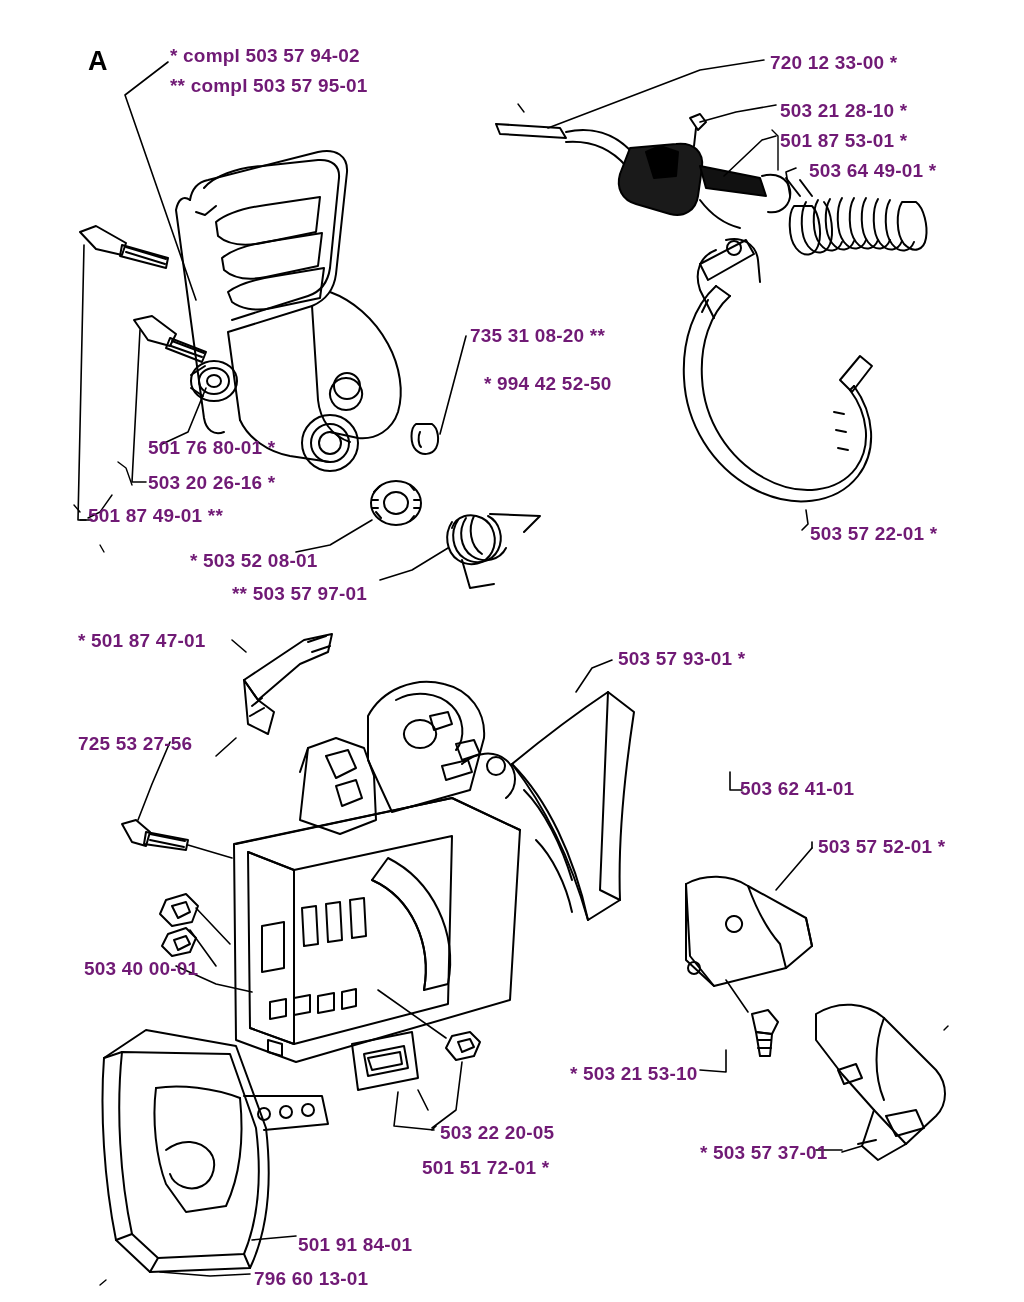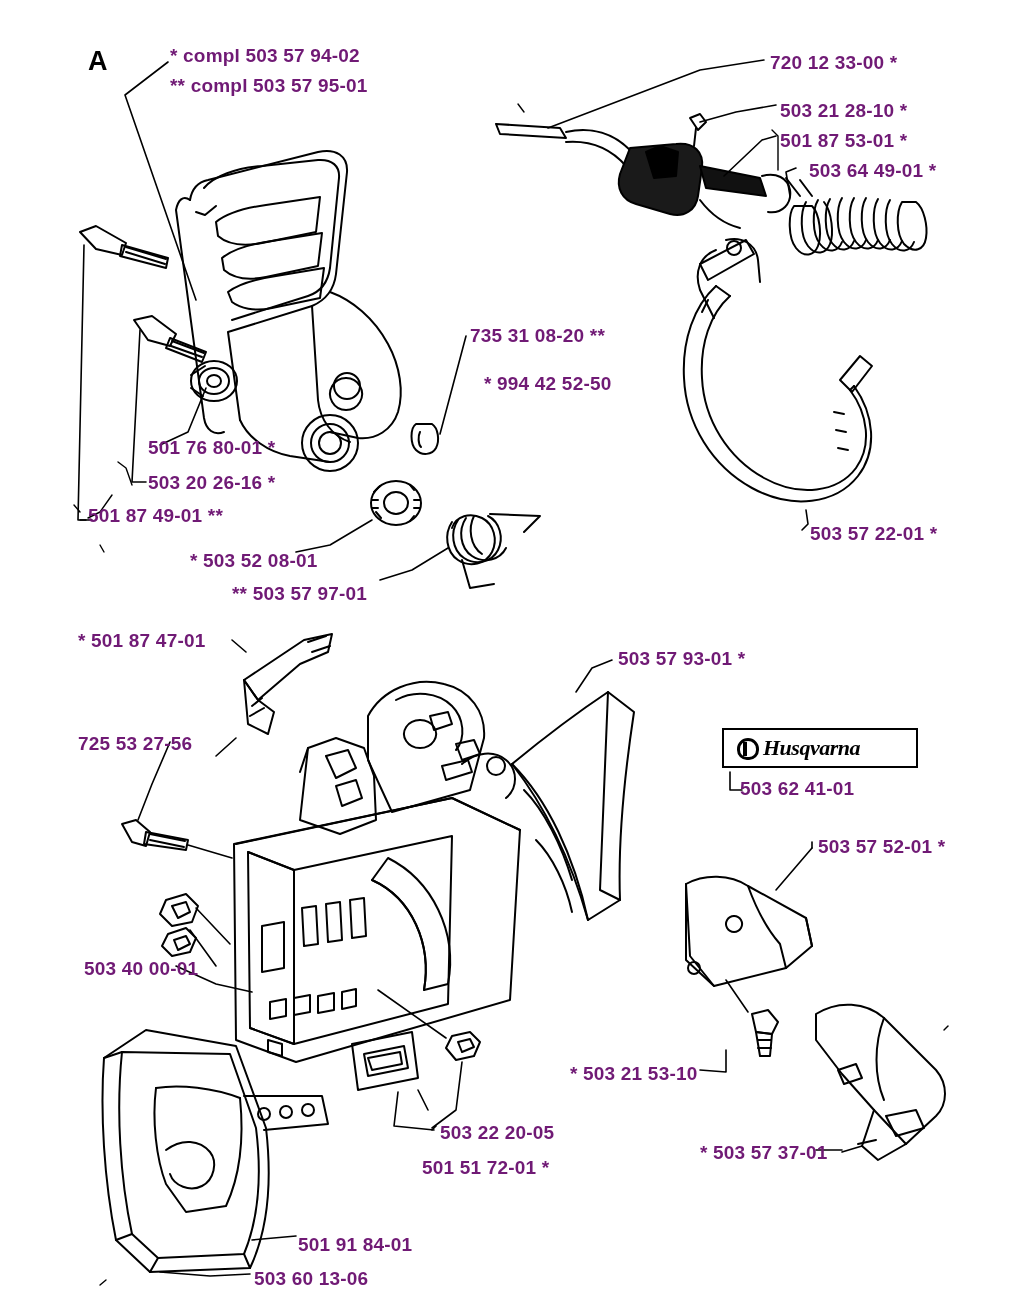--- a/index.html
+++ b/index.html
@@ -321,24 +321,20 @@
       <path d="M80 520 L86 520 M74 505 L80 512" stroke-width="1.4"></path>
       <path d="M100 1285 L106 1280" stroke-width="1.4"></path>
       <path d="M944 1030 L948 1026" stroke-width="1.4"></path>
       <path d="M100 545 L104 552" stroke-width="1.4"></path>
       <path d="M518 104 L524 112" stroke-width="1.4"></path>
     </g>
   </svg>
 
   <div class="section-letter" style="left:88px; top:46px;">A</div>
 
-  <div class="husq-plate" style="left:722px; top:728px; width:196px; height:40px;">
-    <span class="husq-mark"></span>
-    <span class="husq-text">Husqvarna</span>
-  </div>
 
   <div class="lbl" style="left:170px; top:45px;">*  compl 503 57 94-02</div>
   <div class="lbl" style="left:170px; top:75px;">**  compl 503 57 95-01</div>
   <div class="lbl" style="left:770px; top:52px;">720 12 33-00  *</div>
   <div class="lbl" style="left:780px; top:100px;">503 21 28-10  *</div>
   <div class="lbl" style="left:780px; top:130px;">501 87 53-01  *</div>
   <div class="lbl" style="left:800px; top:160px;margin-left:9px;">503 64 49-01  *</div>
   <div class="lbl" style="left:470px; top:325px;">735 31 08-20   **</div>
   <div class="lbl" style="left:484px; top:373px;">*  994 42 52-50</div>
   <div class="lbl" style="left:148px; top:437px;">501 76 80-01   *</div>
@@ -351,15 +347,15 @@
   <div class="lbl" style="left:618px; top:648px;">503 57 93-01   *</div>
   <div class="lbl" style="left:78px; top:733px;">725 53 27-56</div>
   <div class="lbl" style="left:740px; top:778px;">503 62 41-01</div>
   <div class="lbl" style="left:818px; top:836px;">503 57 52-01   *</div>
   <div class="lbl" style="left:84px; top:958px;">503 40 00-01</div>
   <div class="lbl" style="left:570px; top:1063px;">*  503 21 53-10</div>
   <div class="lbl" style="left:440px; top:1122px;">503 22 20-05</div>
   <div class="lbl" style="left:422px; top:1157px;">501 51 72-01   *</div>
   <div class="lbl" style="left:700px; top:1142px;">*  503 57 37-01</div>
   <div class="lbl" style="left:298px; top:1234px;">501 91 84-01</div>
-  <div class="lbl" style="left:254px; top:1268px;">503 60 13-06</div>
+  <div class="lbl" style="left:254px; top:1268px;">796 60 13-01</div>
 
 </div>
 
 </body></html>

